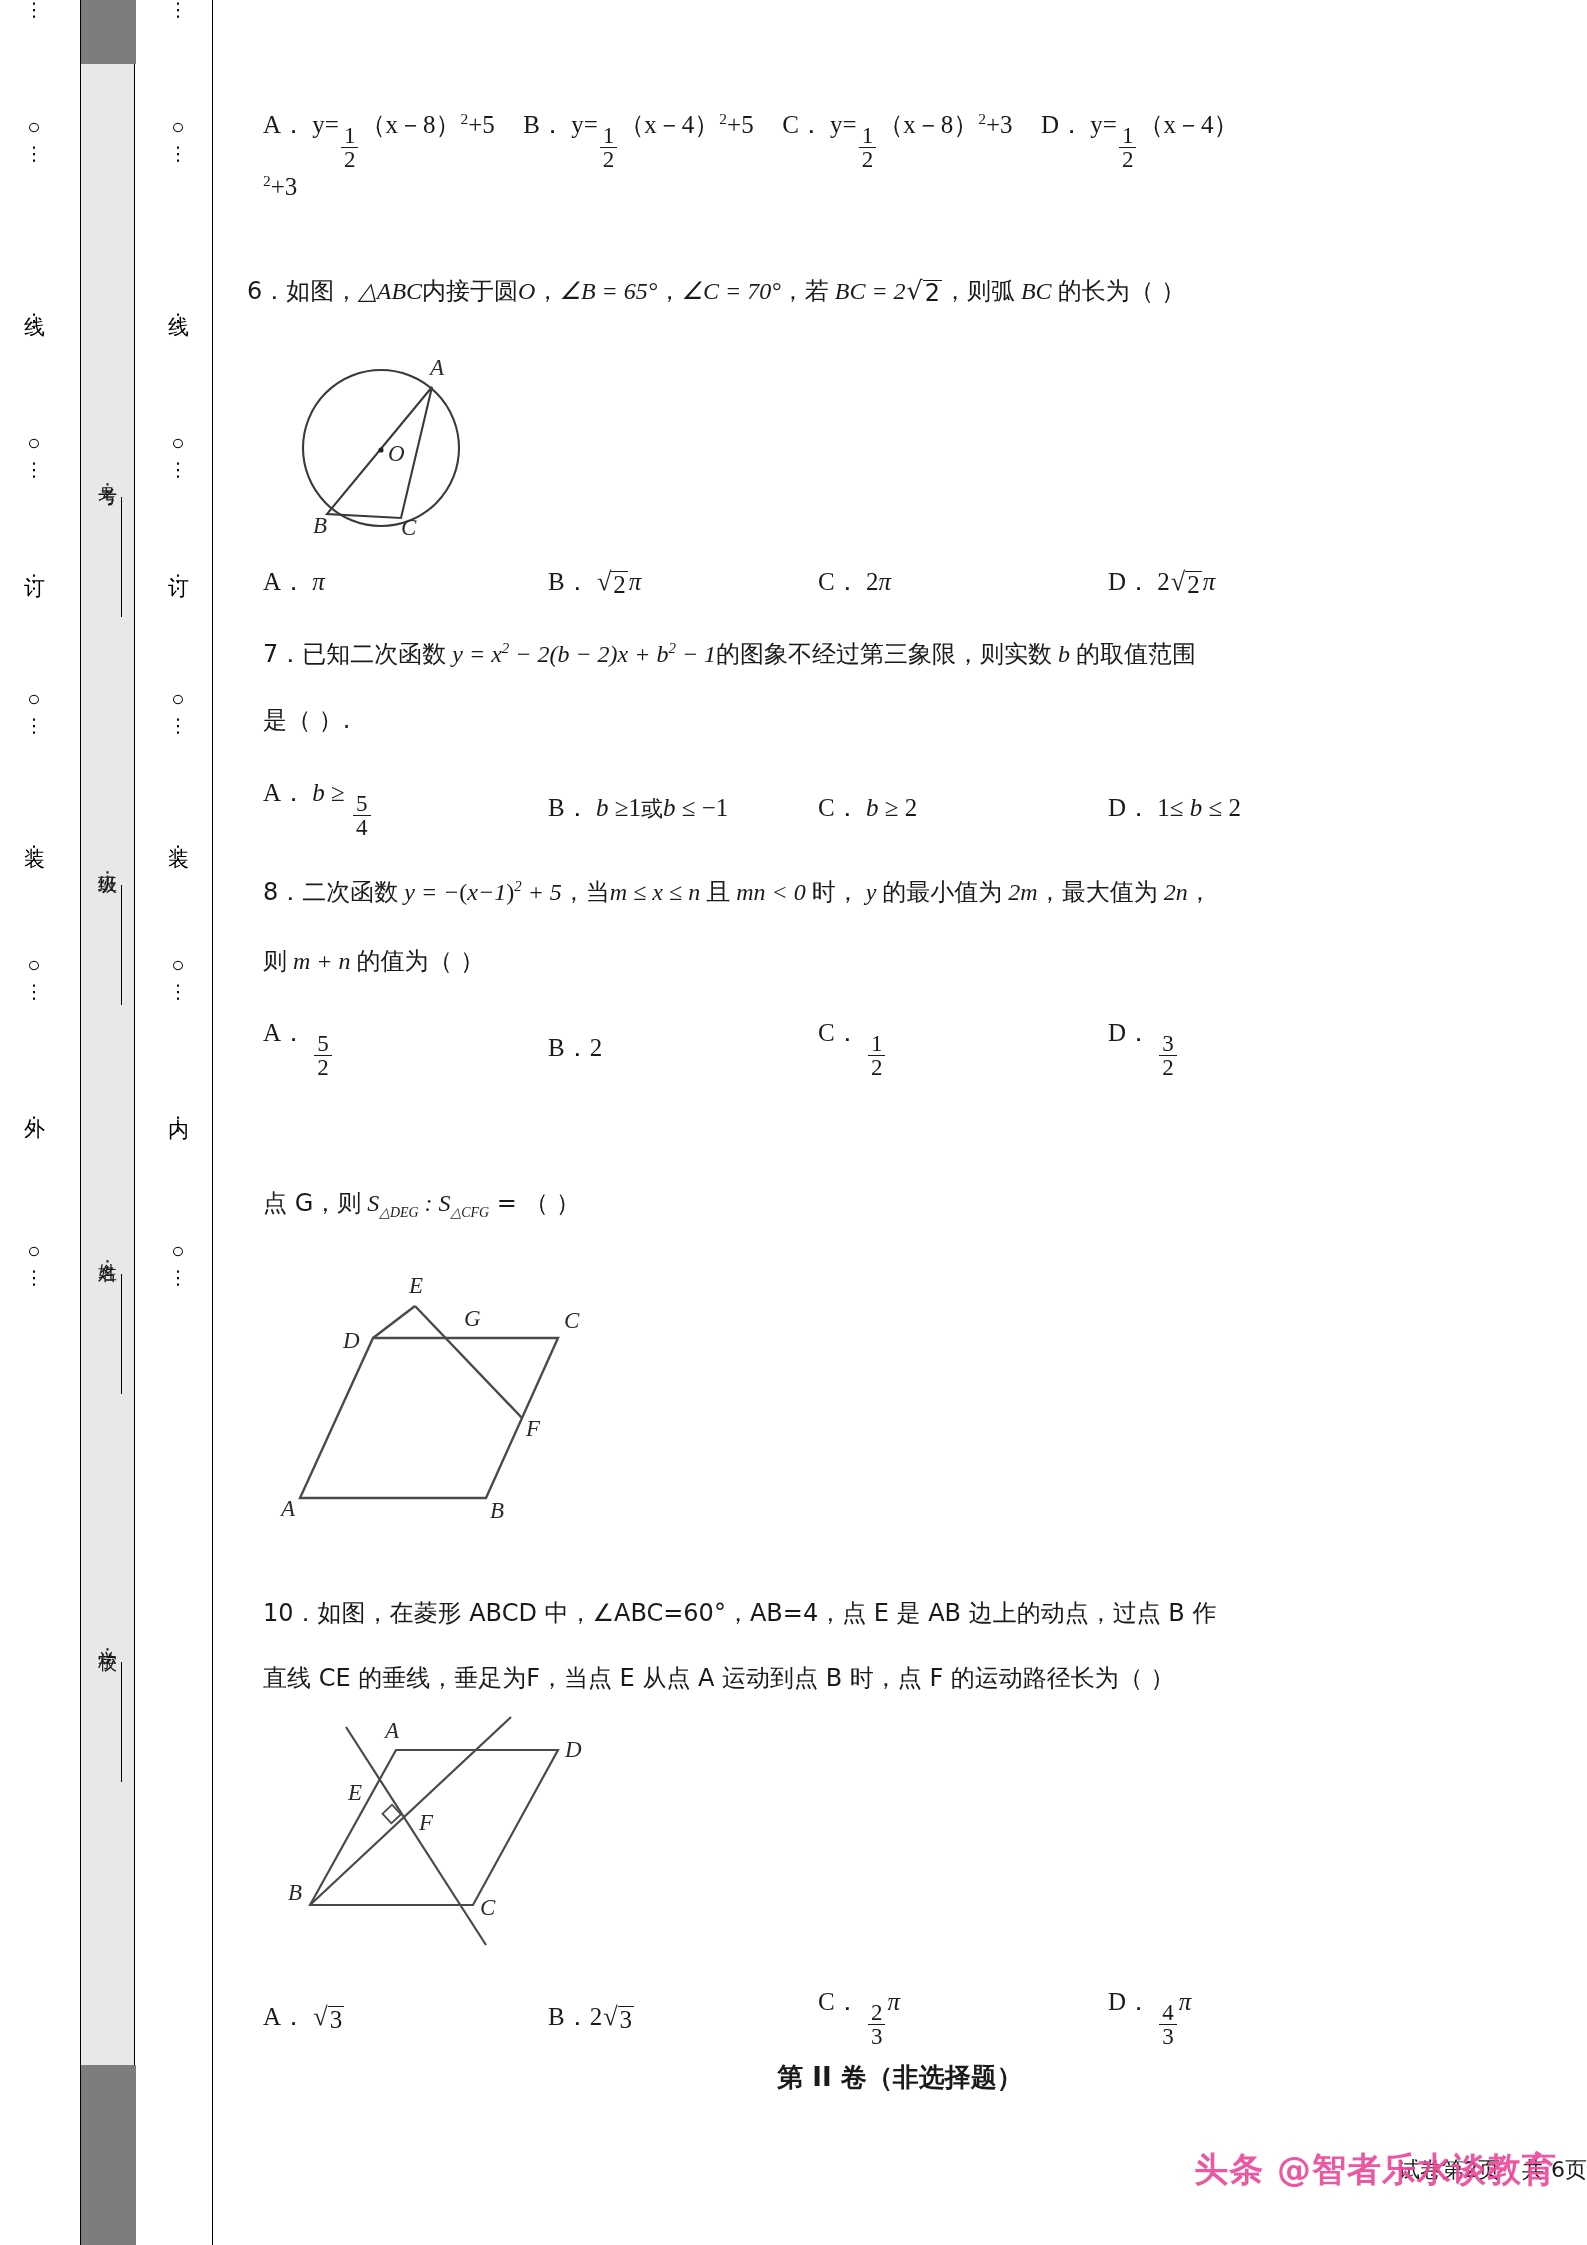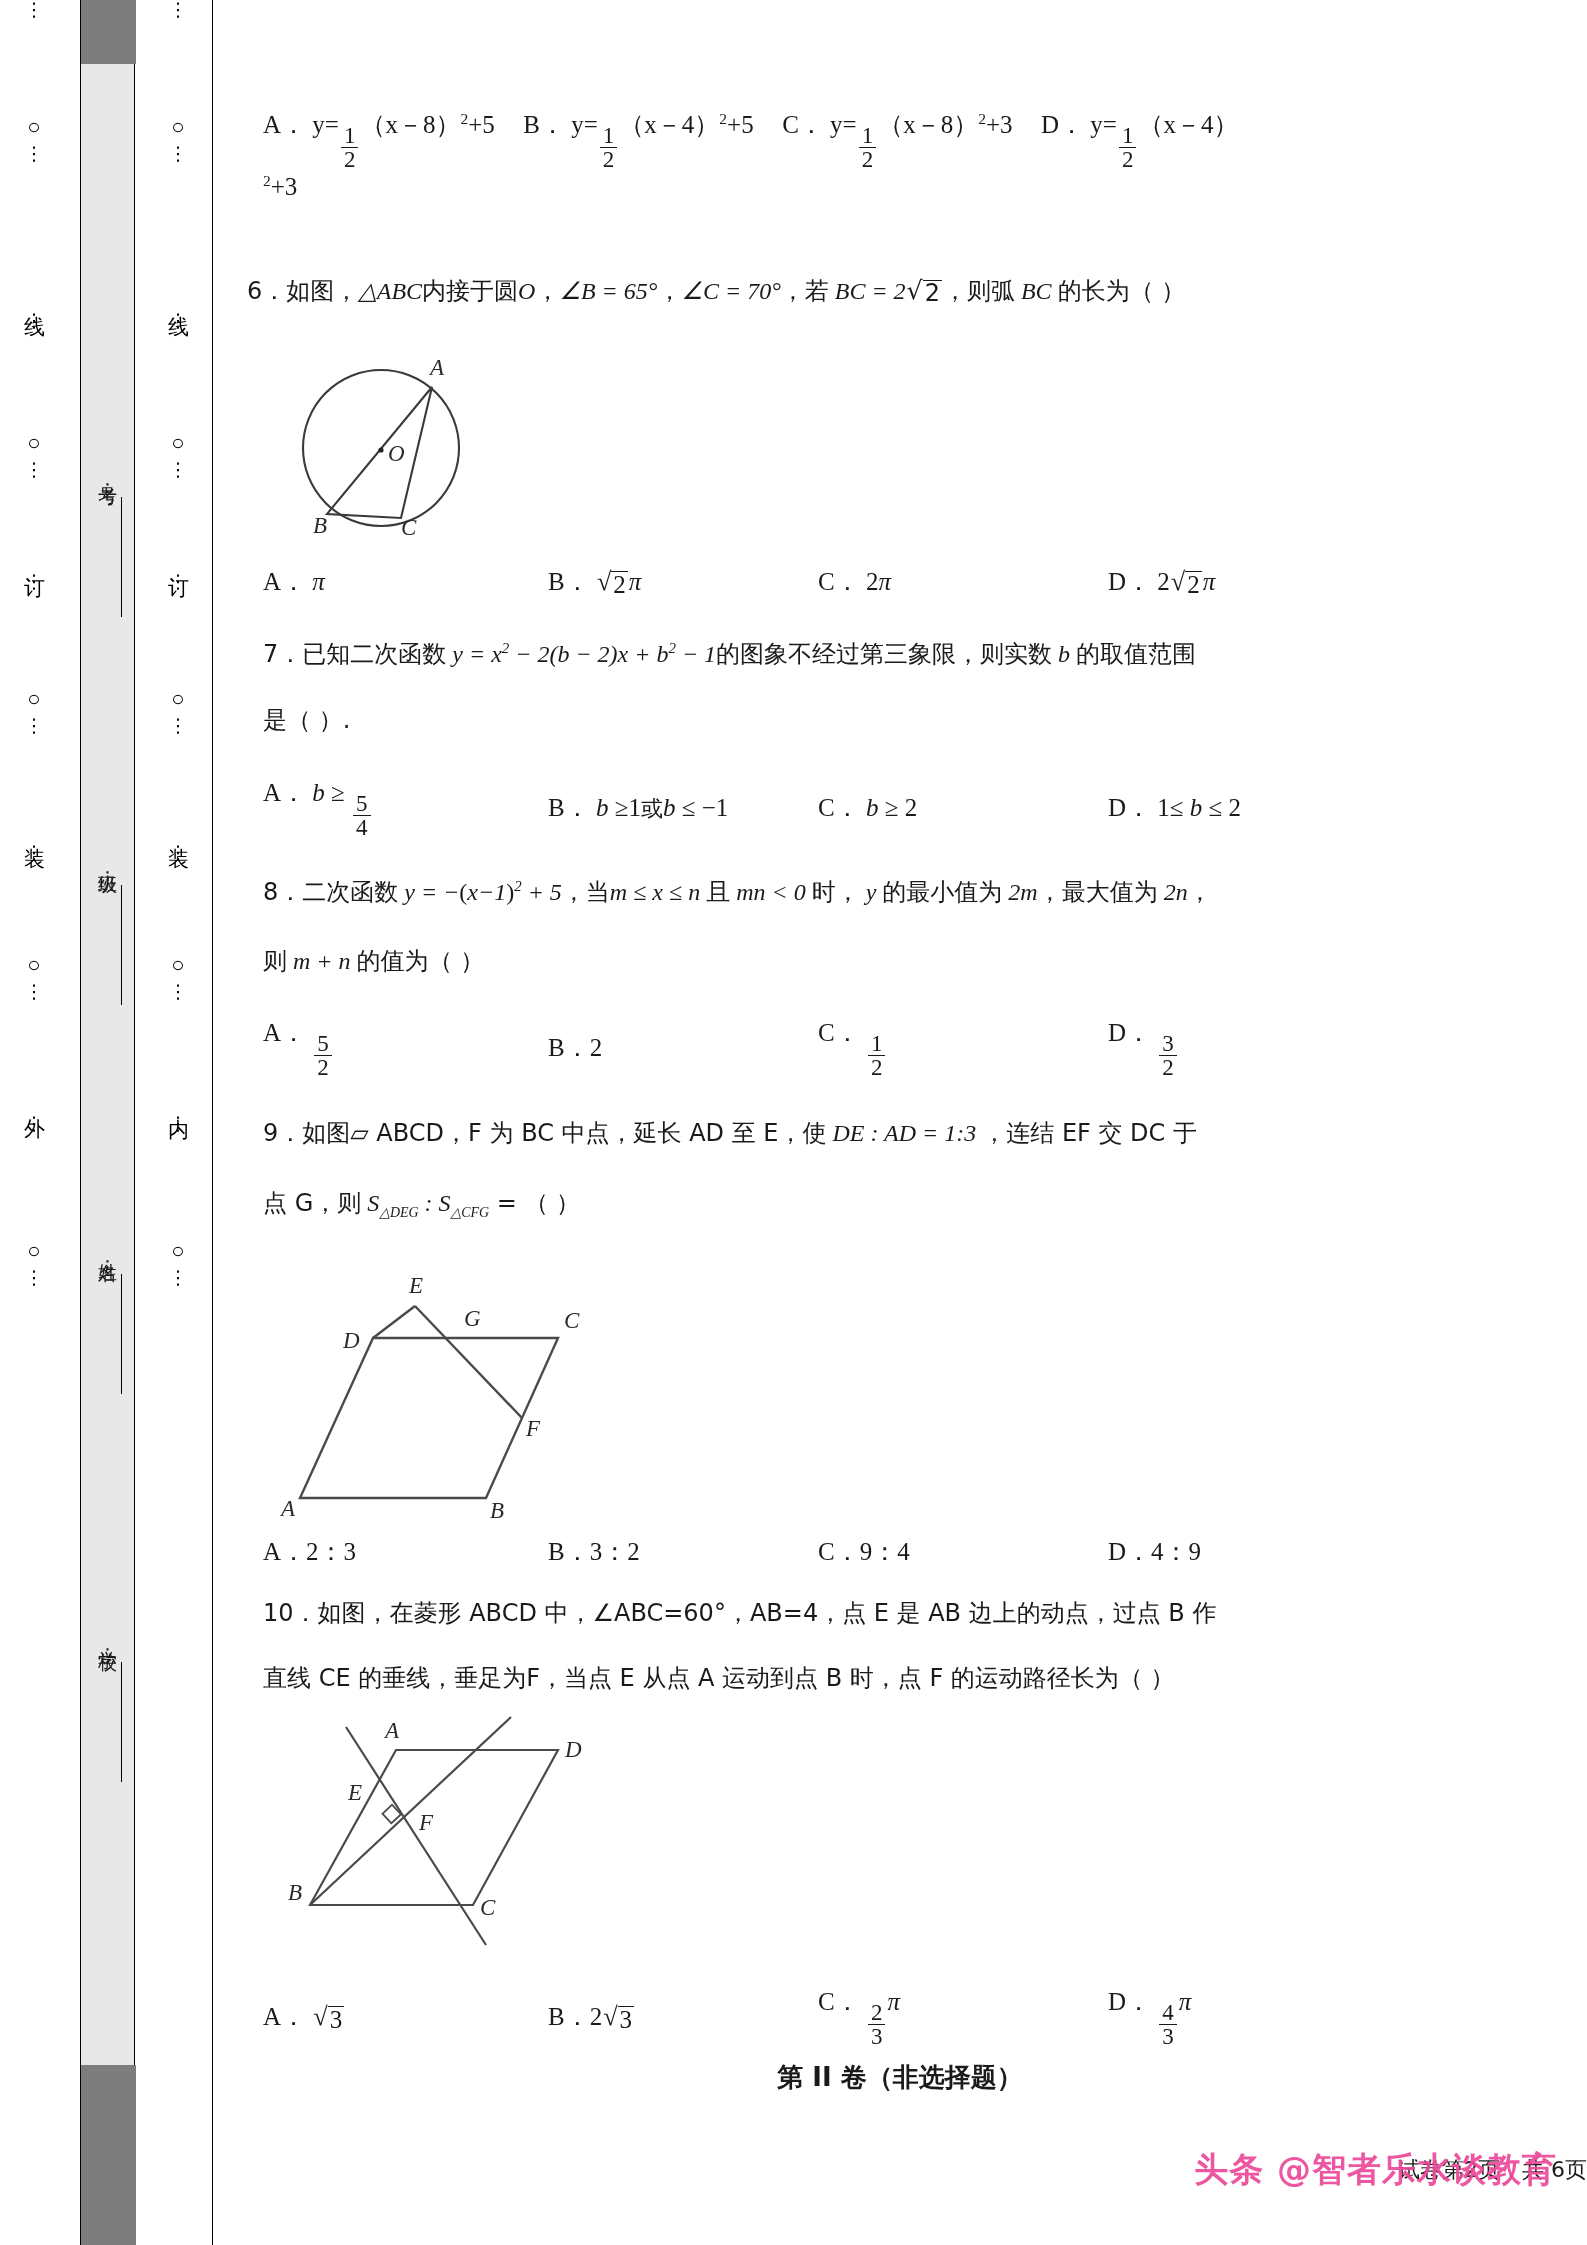--- a/index.html
+++ b/index.html
@@ -305,23 +305,20 @@
     <span class="op" style="width:290px">C．&nbsp;<span class="frac">
           <span class="num">1</span>
           <span class="den">2</span>
         </span></span>
     <span class="op">D．&nbsp;<span class="frac">
           <span class="num">3</span>
           <span class="den">2</span>
         </span></span>
   </div>
 
-  <div class="line cn" style="left:50px;top:1120px;font-size:24px;">
-    <span>9．</span><span>如图▱ ABCD，F 为 BC 中点，延长 AD 至 E，使</span><span style="font-family:'Liberation Serif',serif;font-style:italic;">&nbsp;DE : AD = 1:3&nbsp;</span><span>，连结 EF 交 DC 于</span>
-  </div>
   <div class="line cn" style="left:50px;top:1190px;font-size:24px;">
     <span>点 G，则</span><span style="font-family:'Liberation Serif',serif;font-style:italic;">&nbsp;S<span class="sub">△DEG</span> : S<span class="sub">△CFG</span></span><span> = （        ）</span>
   </div>
 
   <div style="position:absolute;left:55px;top:1248px;">
     <svg width="400" height="275" viewBox="0 0 400 275">
 
       <polygon points="32,250 218,250 290,90 105,90" fill="none" stroke="#4a4a4a" stroke-width="2.4"></polygon>
 
       <line x1="105" y1="90" x2="147" y2="58" stroke="#4a4a4a" stroke-width="2.4"></line>
@@ -330,26 +327,20 @@
       <text class="figlabel" x="13" y="268">A</text>
       <text class="figlabel" x="222" y="270">B</text>
       <text class="figlabel" x="296" y="80">C</text>
       <text class="figlabel" x="75" y="100">D</text>
       <text class="figlabel" x="141" y="45">E</text>
       <text class="figlabel" x="258" y="188">F</text>
       <text class="figlabel" x="196" y="78">G</text>
     </svg>
   </div>
 
-  <div class="opts" style="left:50px;top:1535px;font-size:25px;">
-    <span class="op" style="width:285px">A．2：3</span>
-    <span class="op" style="width:270px">B．3：2</span>
-    <span class="op" style="width:290px">C．9：4</span>
-    <span class="op">D．4：9</span>
-  </div>
 
   <div class="line cn" style="left:50px;top:1600px;font-size:24px;">
     <span>10．</span><span>如图，在菱形 ABCD 中，∠ABC=60°，AB=4，点 E 是 AB 边上的动点，过点 B 作</span>
   </div>
   <div class="line cn" style="left:50px;top:1665px;font-size:24px;">直线 CE 的垂线，垂足为F，当点 E 从点 A 运动到点 B 时，点 F 的运动路径长为（      ）</div>
 
   <div style="position:absolute;left:55px;top:1705px;">
     <svg width="400" height="265" viewBox="0 0 400 265">
 
       <polygon points="42,200 128,45 290,45 205,200" fill="none" stroke="#4a4a4a" stroke-width="2.2"></polygon>

